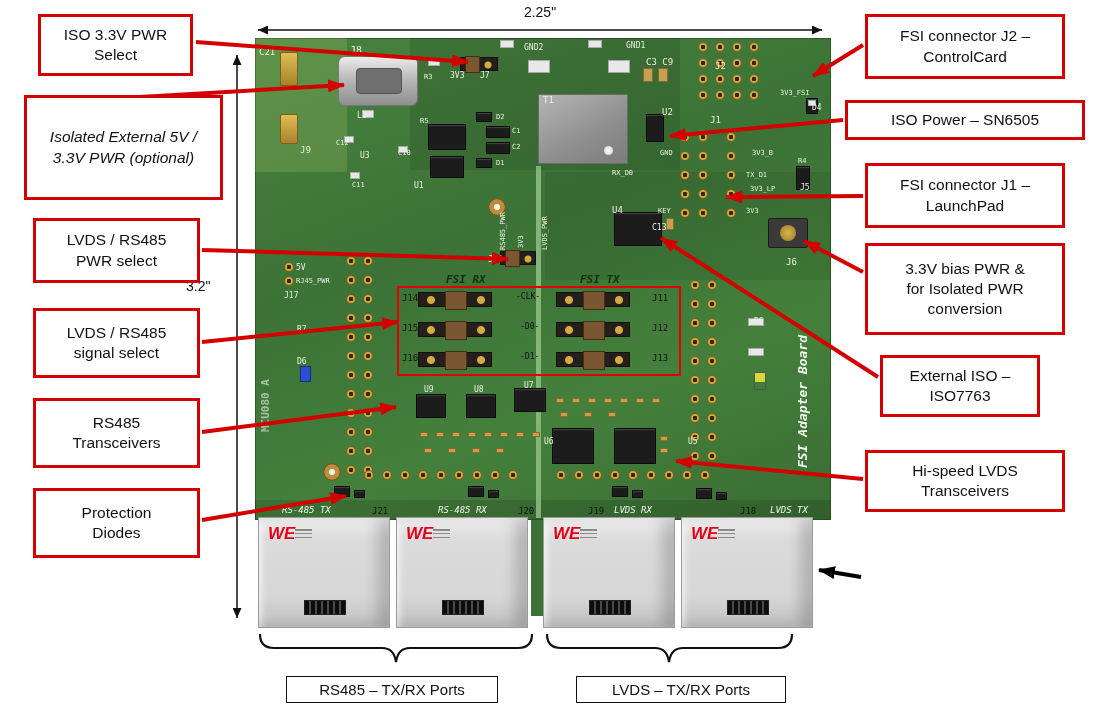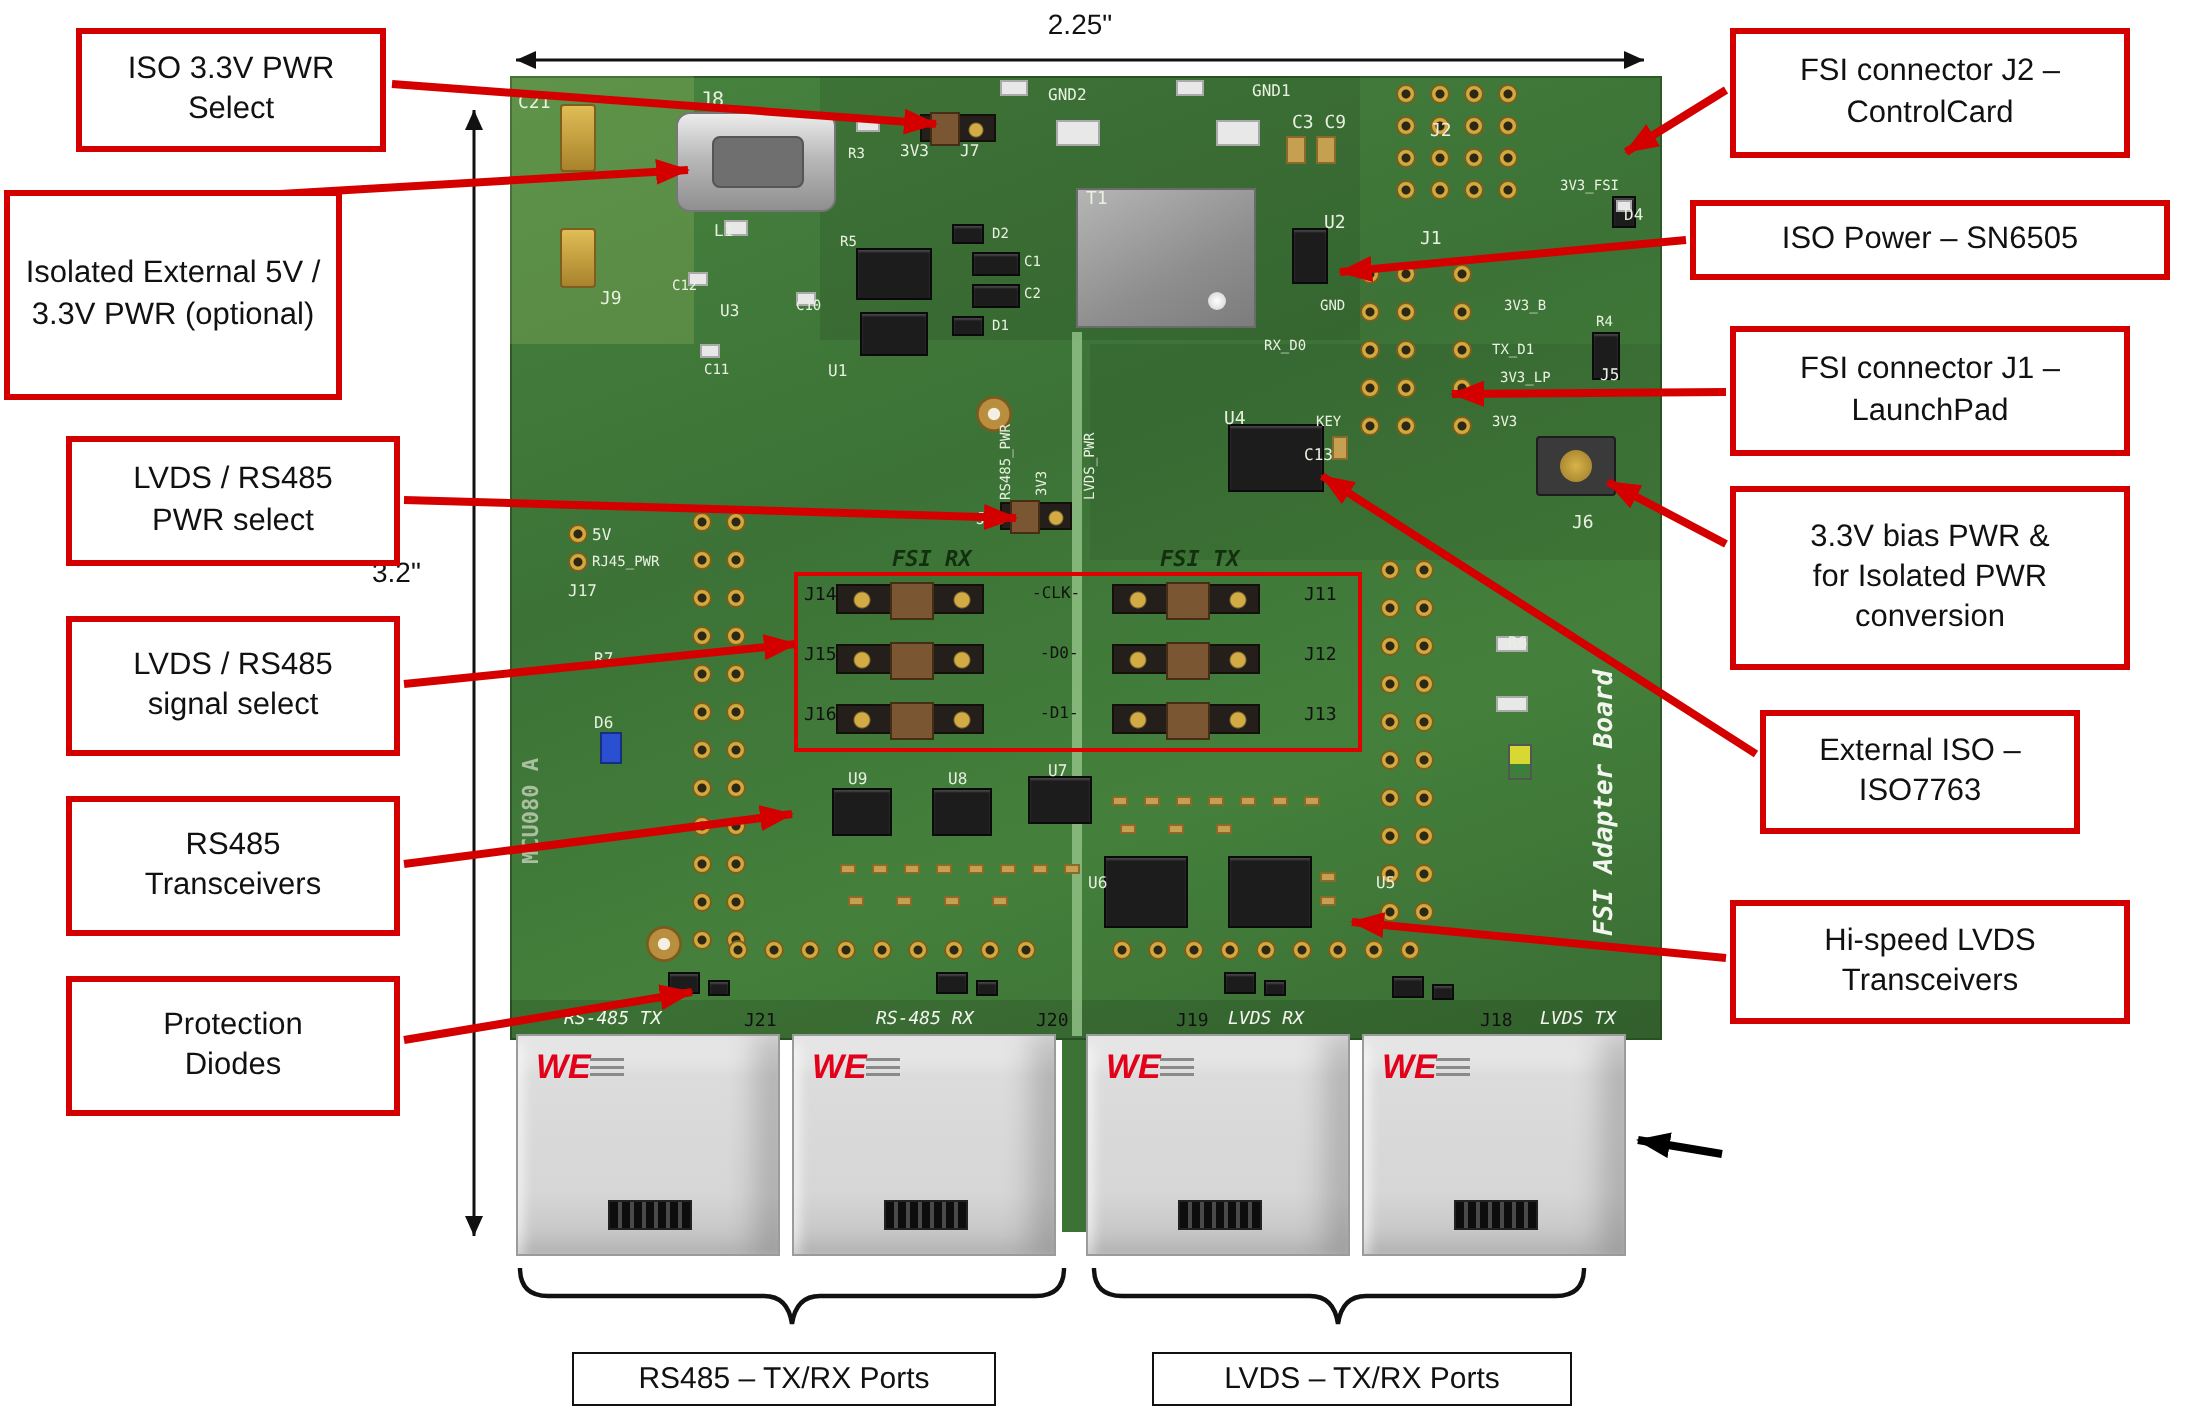--- a/index.html
+++ b/index.html
@@ -111,21 +111,21 @@
       <line x1="878" y1="377" x2="661" y2="238" stroke="#d40000" stroke-width="4" marker-end="url(#ah-r)"></line>
       <line x1="863" y1="479" x2="676" y2="461" stroke="#d40000" stroke-width="4" marker-end="url(#ah-r)"></line>
       <line x1="861" y1="577" x2="819" y2="570" stroke="#000000" stroke-width="4" marker-end="url(#ah-k)"></line>
     </svg>
 
   <div class="dim-label" style="left:258px;top:4px;width:564px;text-align:center;">2.25"</div>
   <div class="dim-label" style="left:186px;top:278px;">3.2"</div>
 
 <div class="callout" style="left: 38px; top: 14px; width: 155px; height: 62px; border-color: rgb(212, 0, 0);">ISO 3.3V PWR
 Select</div>
-    <div class="callout" style="left: 2px; top: 95px; width: 169px; height: 105px; border-color: rgb(212, 0, 0);">Isolated External 5V /
+    <div class="callout" style="left: 24px; top: 95px; width: 199px; height: 105px; border-color: rgb(212, 0, 0); font-style: italic;">Isolated External 5V /
 3.3V PWR (optional)</div>
     <div class="callout" style="left: 33px; top: 218px; width: 167px; height: 65px; border-color: rgb(212, 0, 0);">LVDS / RS485
 PWR select</div>
     <div class="callout" style="left: 33px; top: 308px; width: 167px; height: 70px; border-color: rgb(212, 0, 0);">LVDS / RS485
 signal select</div>
     <div class="callout" style="left: 33px; top: 398px; width: 167px; height: 70px; border-color: rgb(212, 0, 0);">RS485
 Transceivers</div>
     <div class="callout" style="left: 33px; top: 488px; width: 167px; height: 70px; border-color: rgb(212, 0, 0);">Protection
 Diodes</div>
     <div class="callout" style="left: 865px; top: 14px; width: 200px; height: 65px; border-color: rgb(212, 0, 0);">FSI connector J2 –
@@ -160,21 +160,21 @@
     <div class="silk" style="left: 496px; top: 114px; color: rgb(232, 240, 224); font-size: 7px;">D2</div>
     <div class="silk" style="left: 512px; top: 128px; color: rgb(232, 240, 224); font-size: 7px;">C1</div>
     <div class="silk" style="left: 512px; top: 144px; color: rgb(232, 240, 224); font-size: 7px;">C2</div>
     <div class="silk" style="left: 496px; top: 160px; color: rgb(232, 240, 224); font-size: 7px;">D1</div>
     <div class="silk" style="left: 543px; top: 96px; color: rgb(232, 240, 224); font-size: 9px;">T1</div>
     <div class="silk" style="left: 662px; top: 108px; color: rgb(232, 240, 224); font-size: 9px;">U2</div>
     <div class="silk" style="left: 710px; top: 116px; color: rgb(232, 240, 224); font-size: 9px;">J1</div>
     <div class="silk" style="left: 812px; top: 104px; color: rgb(232, 240, 224); font-size: 8px;">D4</div>
     <div class="silk" style="left: 752px; top: 90px; color: rgb(232, 240, 224); font-size: 7px; margin-left: 28px;">3V3_FSI</div>
     <div class="silk" style="left: 660px; top: 150px; color: rgb(232, 240, 224); font-size: 7px;">GND</div>
-    <div class="silk" style="left: 632px; top: 170px; color: rgb(232, 240, 224); font-size: 7px;">RX_D0</div>
+    <div class="silk" style="left: 612px; top: 170px; color: rgb(232, 240, 224); font-size: 7px;">RX_D0</div>
     <div class="silk" style="left: 658px; top: 208px; color: rgb(232, 240, 224); font-size: 7px;">KEY</div>
     <div class="silk" style="left: 752px; top: 150px; color: rgb(232, 240, 224); font-size: 7px;">3V3_B</div>
     <div class="silk" style="left: 746px; top: 172px; color: rgb(232, 240, 224); font-size: 7px;">TX_D1</div>
     <div class="silk" style="left: 750px; top: 186px; color: rgb(232, 240, 224); font-size: 7px;">3V3_LP</div>
     <div class="silk" style="left: 746px; top: 208px; color: rgb(232, 240, 224); font-size: 7px;">3V3</div>
     <div class="silk" style="left: 800px; top: 184px; color: rgb(232, 240, 224); font-size: 8px;">J5</div>
     <div class="silk" style="left: 798px; top: 158px; color: rgb(232, 240, 224); font-size: 7px;">R4</div>
     <div class="silk" style="left: 612px; top: 206px; color: rgb(232, 240, 224); font-size: 9px;">U4</div>
     <div class="silk" style="left: 652px; top: 224px; color: rgb(232, 240, 224); font-size: 8px;">C13</div>
     <div class="silk" style="left: 786px; top: 258px; color: rgb(232, 240, 224); font-size: 9px;">J6</div>

